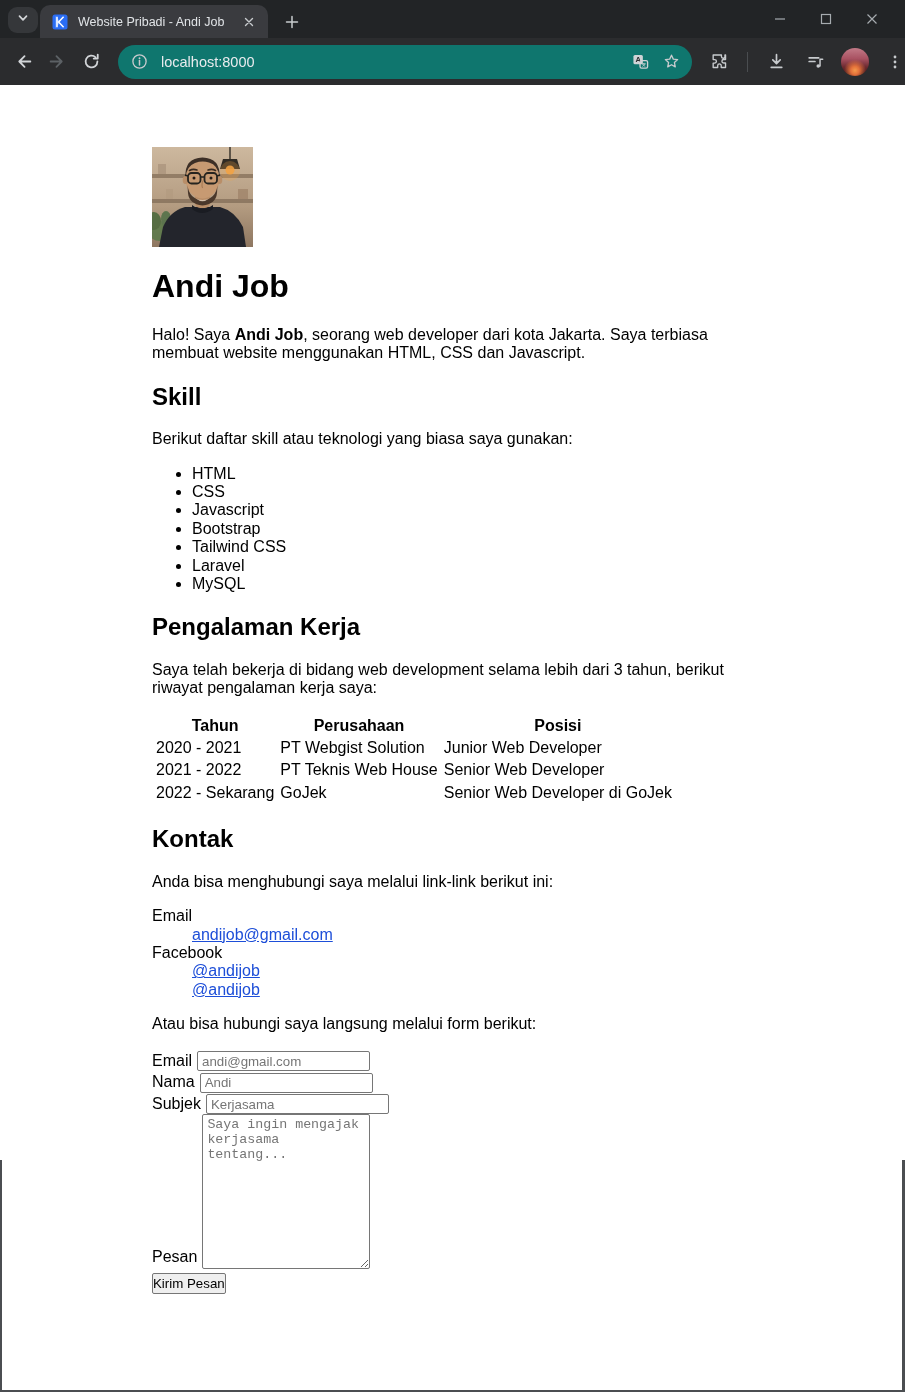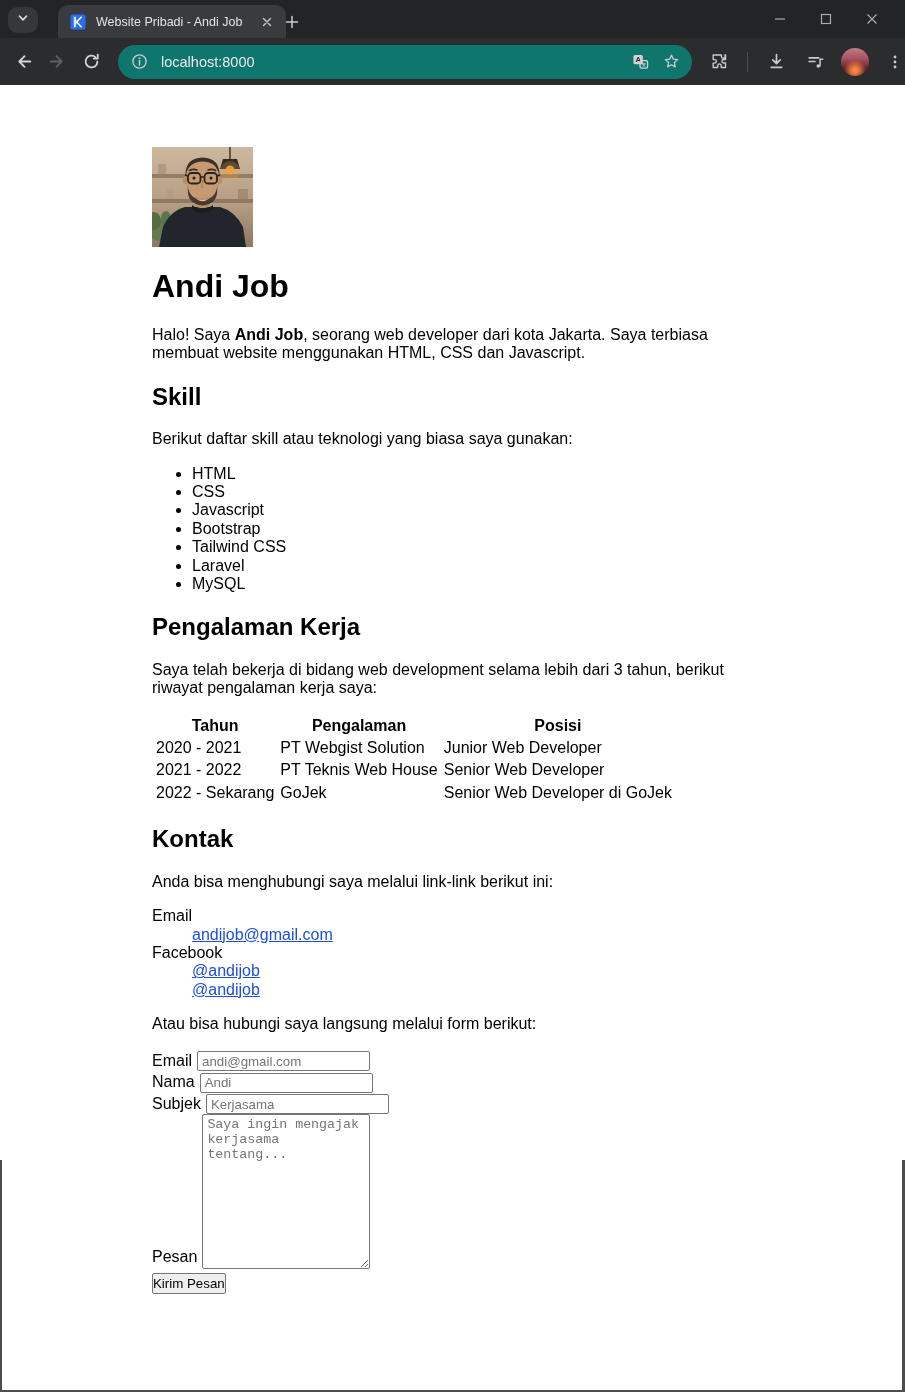--- a/index.html
+++ b/index.html
@@ -6,21 +6,21 @@
   html,body { margin:0; padding:0; background:#000; }
   body { width:905px; height:1392px; font-family:"Liberation Sans", sans-serif; }
 
   .window { position:relative; width:905px; height:1392px; background:#fff; overflow:hidden;
             box-shadow: inset 2px 0 0 #4b4e51, inset -3px 0 0 #4b4e51, inset 0 -2px 0 #4b4e51; }
 
   
   .titlebar { position:absolute; top:0; left:0; width:905px; height:38px; background:#222426; }
   .tabsearch-btn { position:absolute; left:8px; top:7px; width:30px; height:26px; border-radius:9px;
                    background:#35373a; display:flex; align-items:center; justify-content:center; }
-  .tab { position:absolute; left:58px; top:5px; width:228px; height:33px; background:#3a3b3f;
+  .tab { position:absolute; left:40px; top:5px; width:228px; height:33px; background:#3a3b3f;
          border-radius:10px 10px 0 0; display:flex; align-items:center; padding:0 10px 0 12px; }
   .tab-title { color:#e1e4e7; font-size:12.5px; flex:1; margin-left:10px; white-space:nowrap; overflow:hidden; }
   .tab-close { display:flex; align-items:center; justify-content:center; width:18px; height:18px; border-radius:50%; }
   .newtab-btn { position:absolute; left:278px; top:8px; width:28px; height:28px; border-radius:50%;
                 display:flex; align-items:center; justify-content:center; }
   .wincontrols { position:absolute; right:10px; top:0; height:38px; display:flex; align-items:center; }
   .winbtn { width:46px; height:38px; display:flex; align-items:center; justify-content:center; }
 
   .toolbar { position:absolute; top:38px; left:0; width:905px; height:47px; background:#2b2c2e;
              display:flex; align-items:center; padding:0 8px 0 6px; }
@@ -267,21 +267,21 @@
           <li>Laravel</li>
           <li>MySQL</li>
         </ul>
 
         <h2 class="sec">Pengalaman Kerja</h2>
         <p>Saya telah bekerja di bidang web development selama lebih dari 3 tahun, berikut riwayat pengalaman kerja saya:</p>
         <table class="exp">
           <tbody>
               <tr>
             <th>Tahun</th>
-            <th>Pengalaman</th>
+            <th>Perusahaan</th>
             <th>Posisi</th>
           </tr>
           <tr>
             <td>2020 - 2021</td>
             <td>PT Webgist Solution</td>
             <td>Junior Web Developer</td>
           </tr>
           <tr>
             <td>2021 - 2022</td>
             <td>PT Teknis Web House</td>

